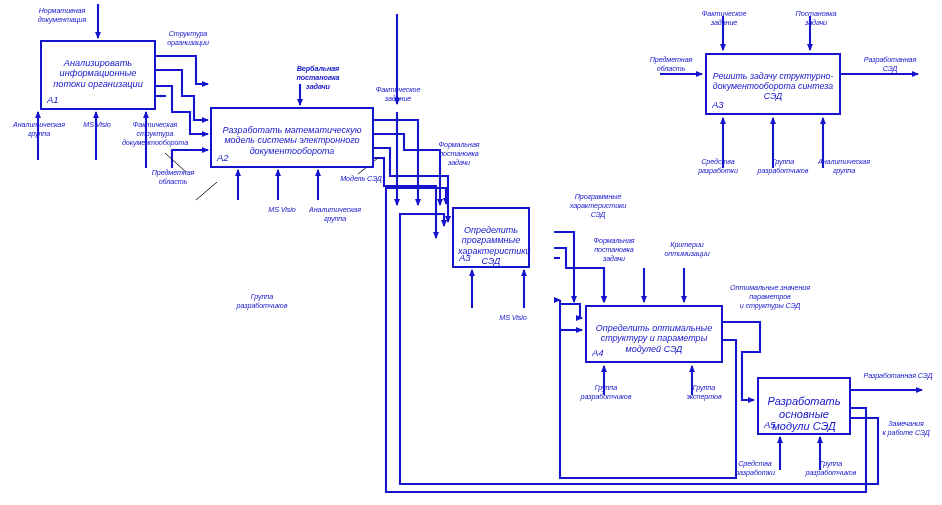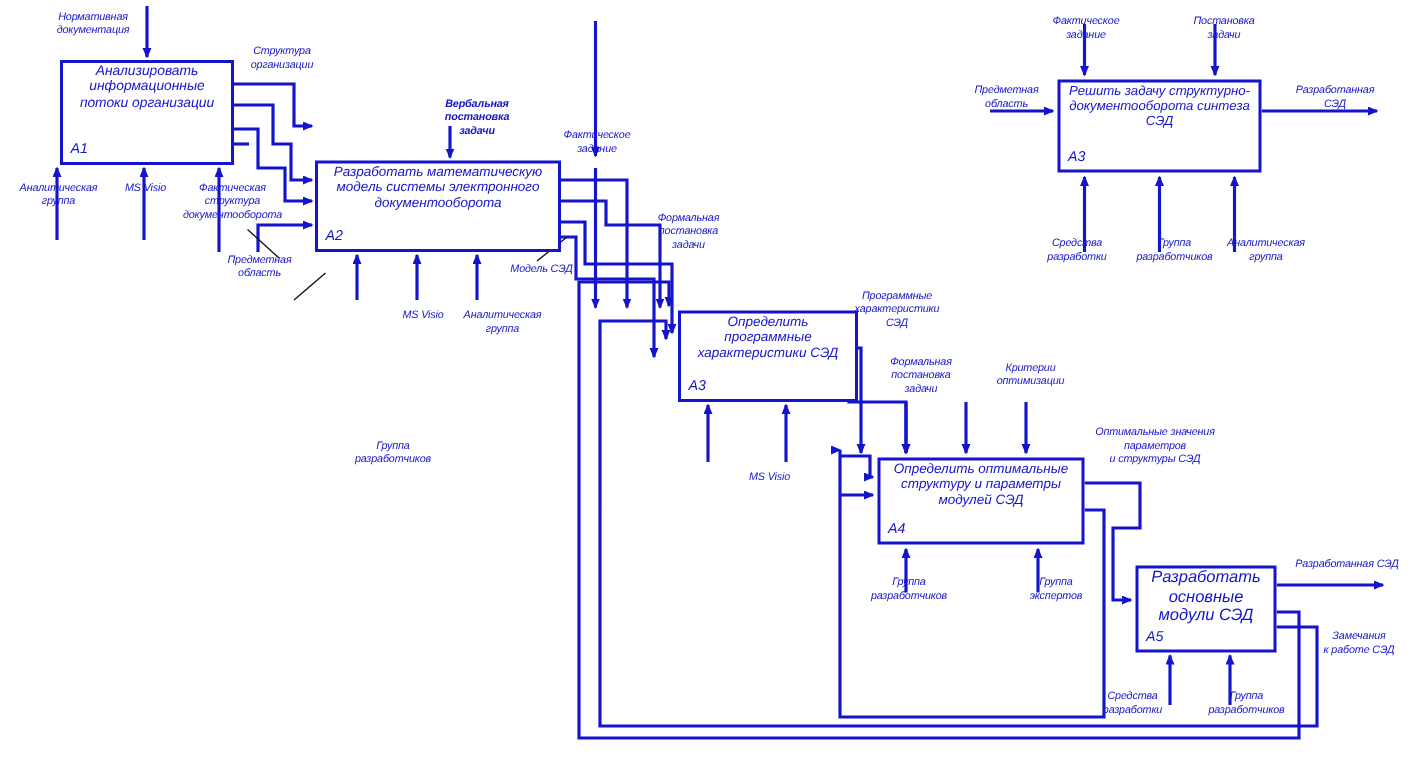--- a/index.html
+++ b/index.html
@@ -11,21 +11,21 @@
     font-family:"Liberation Sans","DejaVu Sans",sans-serif;
   }
   svg#wires{position:absolute;left:0;top:0;width:942px;height:505px;}
   .box{
     position:absolute;
     border:2px solid #1414cc;
     background:#ffffff;
     box-sizing:border-box;
   }
   .box .title{
-    position:absolute;left:0;right:0;top:0;
+    position:absolute;left:0;right:0;top:16px;
     text-align:center;
     font-style:italic;
     color:#1414cc;
     line-height:1.14;
     padding:0 4px;
     box-sizing:border-box;
   }
   .box .code{
     position:absolute;left:5px;bottom:3px;
     font-style:italic;
@@ -146,21 +146,21 @@
     <div class="code" style="font-size:9.5px;">A2</div>
   </div>
 
   <div class="box" style="left:705px;top:53px;width:136px;height:62px;">
     <div class="title" style="font-size:8.8px;">Решить задачу структурно-
 документооборота
 синтеза СЭД</div>
     <div class="code" style="font-size:9.5px;">A3</div>
   </div>
 
-  <div class="box" style="left:452px;top:207px;width:120px;height:61px;">
+  <div class="box" style="left:452px;top:207px;width:78px;height:61px;">
     <div class="title" style="font-size:9px;">Определить
 программные
 характеристики СЭД</div>
     <div class="code" style="font-size:9.5px;">A3</div>
   </div>
 
   <div class="box" style="left:585px;top:305px;width:138px;height:58px;">
     <div class="title" style="font-size:9px;">Определить оптимальные
 структуру и параметры
 модулей СЭД</div>

